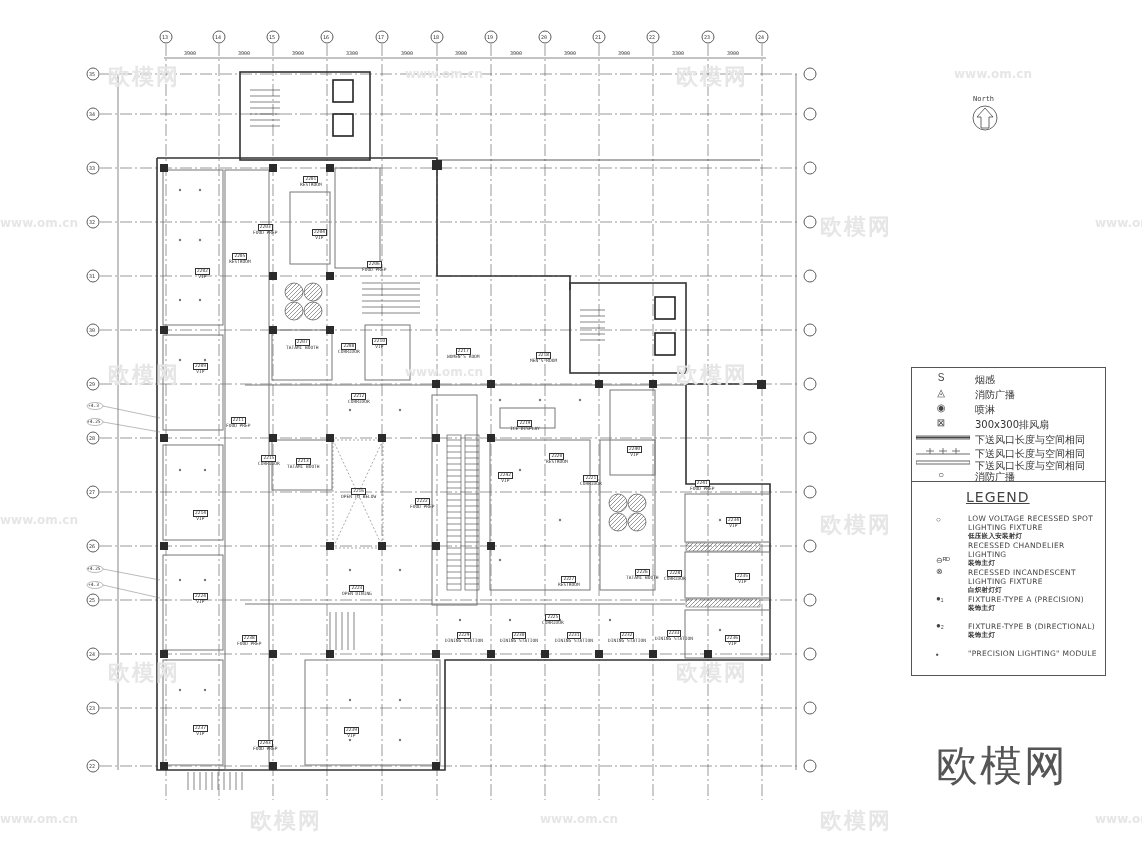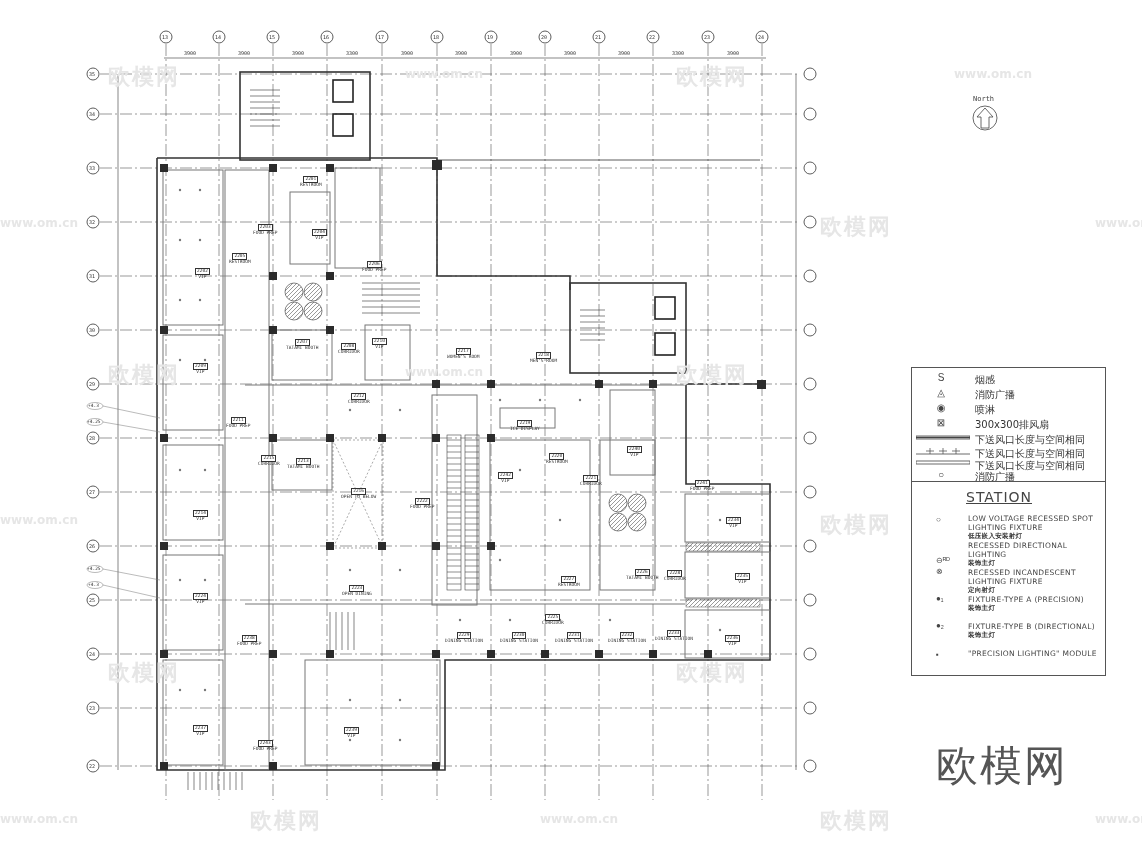--- a/index.html
+++ b/index.html
@@ -451,36 +451,36 @@
       <rect x="0" y="1" width="54" height="3" fill="none" stroke="#444" stroke-width="0.8"></rect>
     </svg>
     <span class="txt">下送风口长度与空间相同</span>
   </div>
   <div class="sym-row" style="top:99px">
     <span class="sym">○</span>
     <span class="txt">消防广播</span>
   </div>
 
   <div id="legend-divider"></div>
-  <span id="legend-title">STATION</span>
+  <span id="legend-title">LEGEND</span>
 
   <span class="lg-sym" style="top:147px">○</span>
   <div class="lg-item" style="top:146px">
     <div>LOW VOLTAGE RECESSED SPOT LIGHTING FIXTURE</div>
       <div class="cn">低压嵌入安装射灯</div>
   </div>
   <span class="lg-sym" style="top:188px">⊖ᴿᴰ</span>
   <div class="lg-item" style="top:173px">
-    <div>RECESSED DIRECTIONAL LIGHTING</div>
+    <div>RECESSED CHANDELIER LIGHTING</div>
       <div class="cn">装饰主灯</div>
   </div>
   <span class="lg-sym" style="top:199px">⊗</span>
   <div class="lg-item" style="top:200px">
     <div>RECESSED INCANDESCENT LIGHTING FIXTURE</div>
-      <div class="cn">定向射灯</div>
+      <div class="cn">白炽射灯灯</div>
   </div>
   <span class="lg-sym" style="top:226px">●₁</span>
   <div class="lg-item" style="top:227px">
     <div>FIXTURE-TYPE A (PRECISION)</div>
       <div class="cn">装饰主灯</div>
   </div>
   <span class="lg-sym" style="top:253px">●₂</span>
   <div class="lg-item" style="top:254px">
     <div>FIXTURE-TYPE B (DIRECTIONAL)</div>
       <div class="cn">装饰主灯</div>

